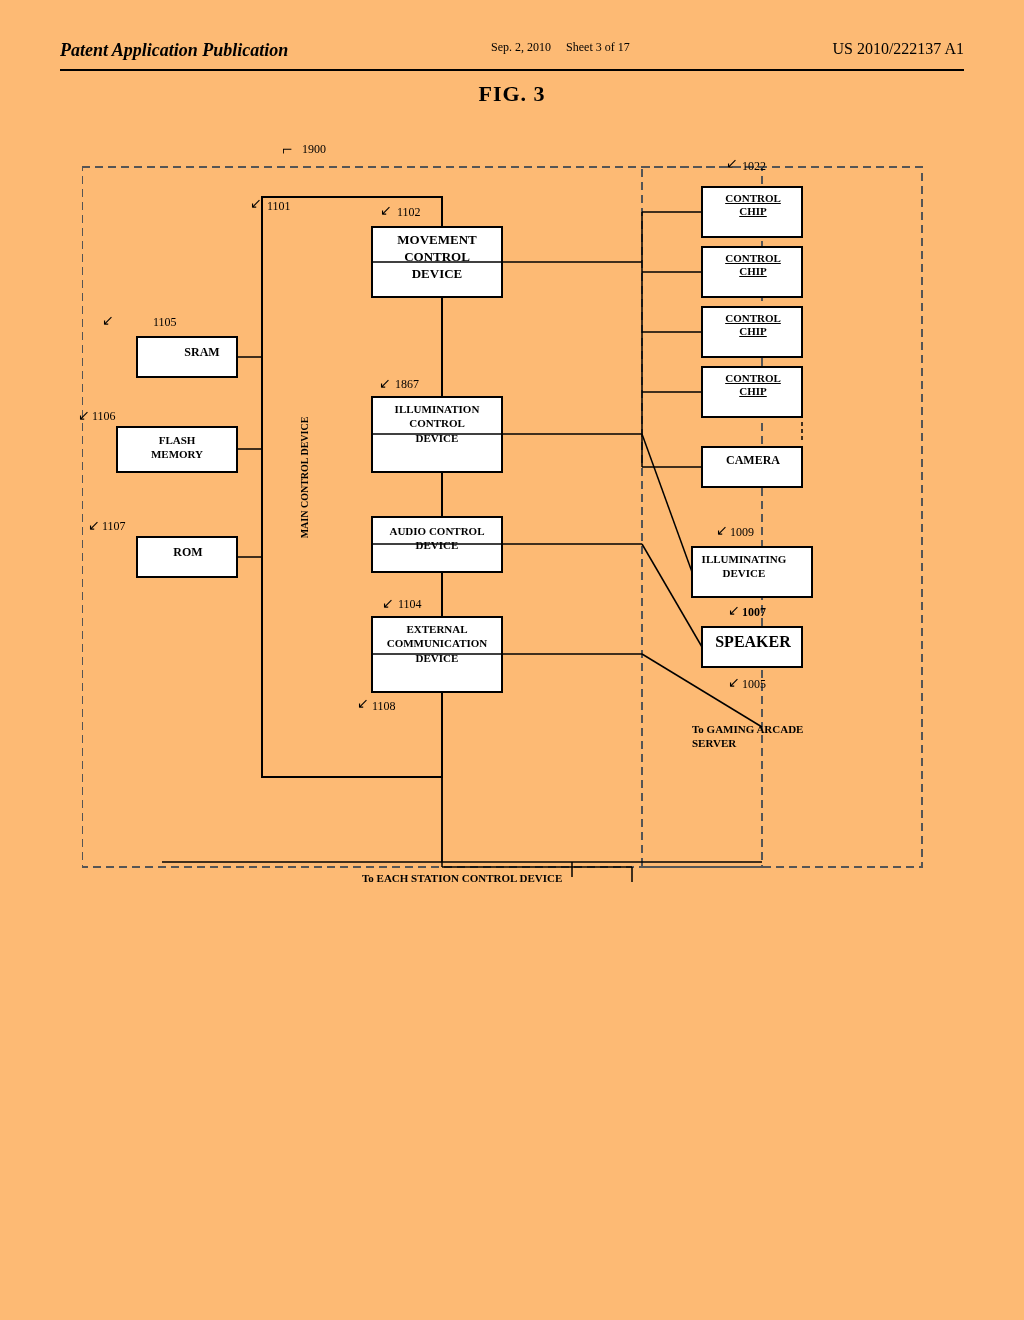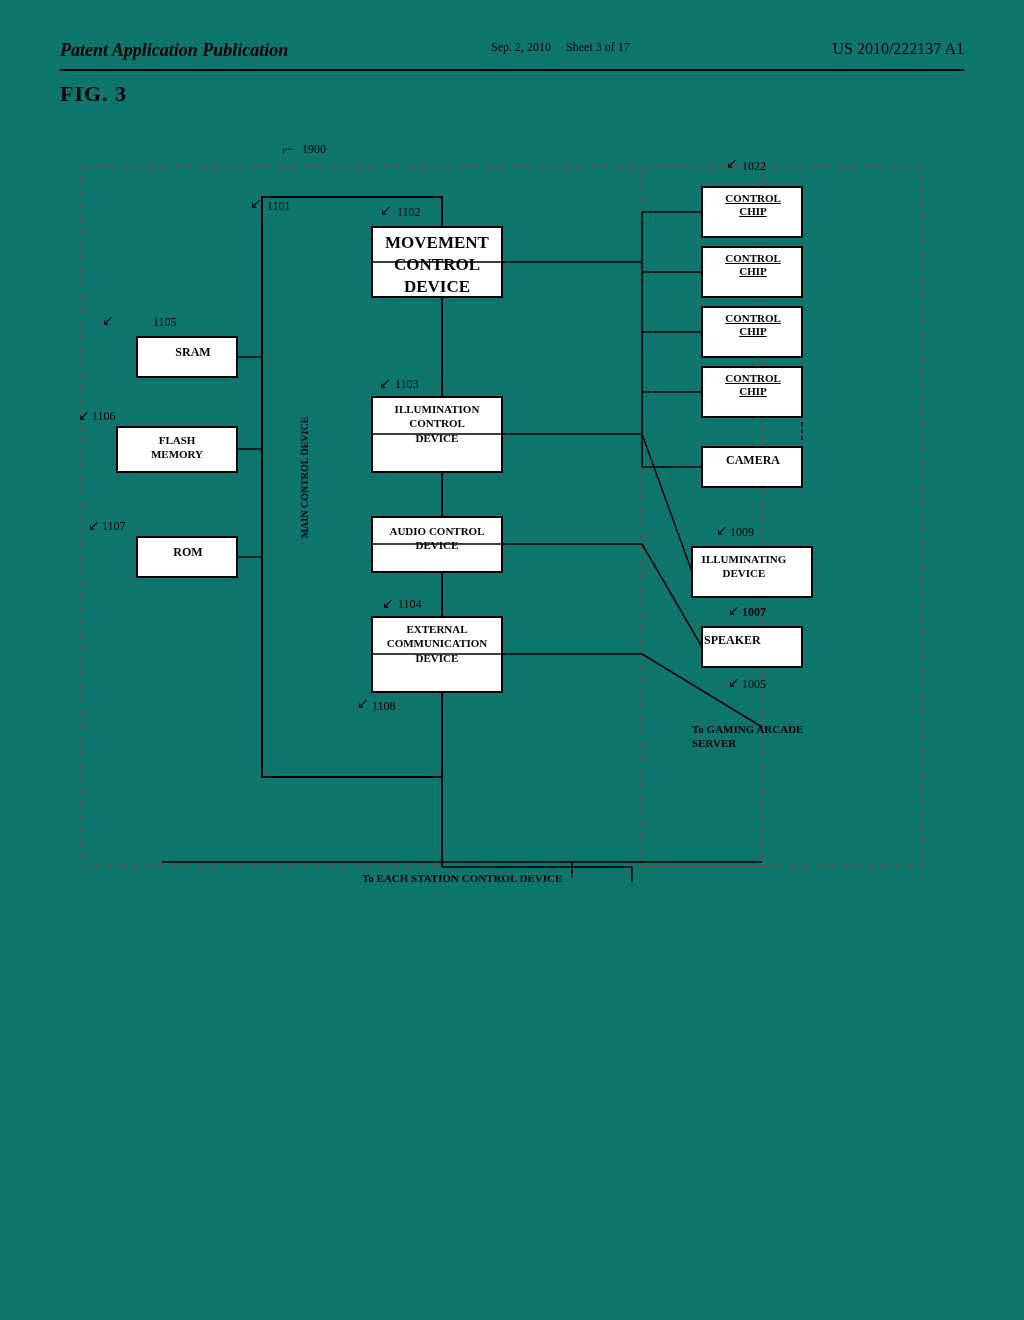--- a/index.html
+++ b/index.html
@@ -7,21 +7,21 @@
       background: #fff;
       font-family: 'Times New Roman', Times, serif;
       width: 1024px;
       min-height: 1320px;
       position: relative;
       overflow-x: hidden;
     }
     .page {
       width: 1024px;
       min-height: 1320px;
-      background: #0f766e;
+      background: #fdba74;
       position: relative;
       padding: 40px 60px;
     }
     .header {
       display: flex;
       justify-content: space-between;
       align-items: flex-start;
       border-bottom: 2px solid #000;
       padding-bottom: 8px;
       margin-bottom: 10px;
@@ -33,21 +33,21 @@
     }
     .header-center {
       font-size: 12px;
       text-align: center;
     }
     .header-right {
       font-size: 16px;
       text-align: right;
     }
     .figure-title {
-      text-align: left;
+      text-align: center;
       font-size: 22px;
       font-weight: bold;
       margin-bottom: 30px;
       letter-spacing: 1px;
     }
     .diagram-container {
       position: relative;
       width: 860px;
       height: 780px;
       margin: 0 auto;
@@ -173,41 +173,41 @@
     <div style="position:absolute; top:2px; left:200px; font-size:18px;">⌐</div>
 
     <div class="ref-num" style="top:62px; left:185px;">1101</div>
     <div style="position:absolute; top:58px; left:168px; font-size:14px;">↙</div>
 
     <div class="rotated-label" style="top:335px; left:162px; font-size:10px; font-weight:bold;">MAIN CONTROL DEVICE</div>
 
     <div class="ref-num" style="top:68px; left:315px;">1102</div>
     <div style="position:absolute; top:65px; left:298px; font-size:14px;">↙</div>
 
-    <div style="position:absolute; top:95px; left:293px; width:124px; text-align:center; font-size:17px; font-weight:bold; line-height:1.3;">MOVEMENT<br>CONTROL<br>DEVICE</div>
-
-    <div class="ref-num" style="top:240px; left:313px;">1103</div>
+    <div style="position:absolute; top:95px; left:293px; width:124px; text-align:center; font-size:13px; font-weight:bold; line-height:1.3;">MOVEMENT<br>CONTROL<br>DEVICE</div>
+
+    <div class="ref-num" style="top:240px; left:313px;">1867</div>
     <div style="position:absolute; top:238px; left:297px; font-size:14px;">↙</div>
 
     <div style="position:absolute; top:265px; left:293px; width:124px; text-align:center; font-size:11px; font-weight:bold; line-height:1.3;">ILLUMINATION<br>CONTROL<br>DEVICE</div>
 
     <div style="position:absolute; top:387px; left:293px; width:124px; text-align:center; font-size:11px; font-weight:bold; line-height:1.3;">AUDIO CONTROL<br>DEVICE</div>
 
     <div class="ref-num" style="top:460px; left:316px;">1104</div>
     <div style="position:absolute; top:458px; left:300px; font-size:14px;">↙</div>
 
     <div style="position:absolute; top:485px; left:293px; width:124px; text-align:center; font-size:11px; font-weight:bold; line-height:1.3;">EXTERNAL<br>COMMUNICATION<br>DEVICE</div>
 
     <div class="ref-num" style="top:562px; left:290px;">1108</div>
     <div style="position:absolute; top:558px; left:275px; font-size:14px;">↙</div>
 
     <div class="ref-num" style="top:178px; left:35px;margin-left:36px;">1105</div>
     <div style="position:absolute; top:175px; left:20px; font-size:14px;">↙</div>
 
-    <div style="position:absolute; top:208px; left:62px; width:98px; text-align:center; font-size:12px; font-weight:bold;">SRAM</div>
+    <div style="position:absolute; top:208px; left:71px; width:98px; text-align:center; font-size:12px; font-weight:bold;">SRAM</div>
 
     <div class="ref-num" style="top:272px; left:10px;">1106</div>
     <div style="position:absolute; top:270px; left:-4px; font-size:14px;">↙</div>
 
     <div style="position:absolute; top:296px; left:37px; width:116px; text-align:center; font-size:11px; font-weight:bold; line-height:1.3;">FLASH<br>MEMORY</div>
 
     <div class="ref-num" style="top:382px; left:20px;">1107</div>
     <div style="position:absolute; top:380px; left:6px; font-size:14px;">↙</div>
 
     <div style="position:absolute; top:408px; left:57px; width:98px; text-align:center; font-size:12px; font-weight:bold;">ROM</div>
@@ -226,21 +226,21 @@
     <div style="position:absolute; top:316px; left:622px; width:98px; text-align:center; font-size:12px; font-weight:bold;">CAMERA</div>
 
     <div class="ref-num" style="top:388px; left:648px;">1009</div>
     <div style="position:absolute; top:385px; left:634px; font-size:14px;">↙</div>
 
     <div style="position:absolute; top:415px; left:612px; width:100px; text-align:center; font-size:11px; font-weight:bold; line-height:1.3;">ILLUMINATING<br>DEVICE</div>
 
     <div class="ref-num" style="top:468px; left:660px;font-weight:bold;">1007</div>
     <div style="position:absolute; top:465px; left:646px; font-size:14px;">↙</div>
 
-    <div style="position:absolute; top:496px; left:622px; width:98px; font-size:12px; font-weight:bold;">SPEAKER</div>
+    <div style="position:absolute; top:496px; left:622px; width:98px; text-align:center; font-size:16px; font-weight:bold;">SPEAKER</div>
 
     <div class="ref-num" style="top:540px; left:660px;">1005</div>
     <div style="position:absolute; top:537px; left:646px; font-size:14px;">↙</div>
 
     <div style="position:absolute; top:585px; left:610px; width:160px; text-align:left; font-size:11px; font-weight:bold; line-height:1.3;">To GAMING ARCADE<br>SERVER</div>
 
     <div style="position:absolute; top:735px; left:280px; font-size:11px; font-weight:bold;">To EACH STATION CONTROL DEVICE</div>
 
     <svg style="position:absolute; top:640px; left:0; width:860px; height:120px;">
       <line x1="360" y1="0" x2="360" y2="85" stroke="#000" stroke-width="1.5"></line>

